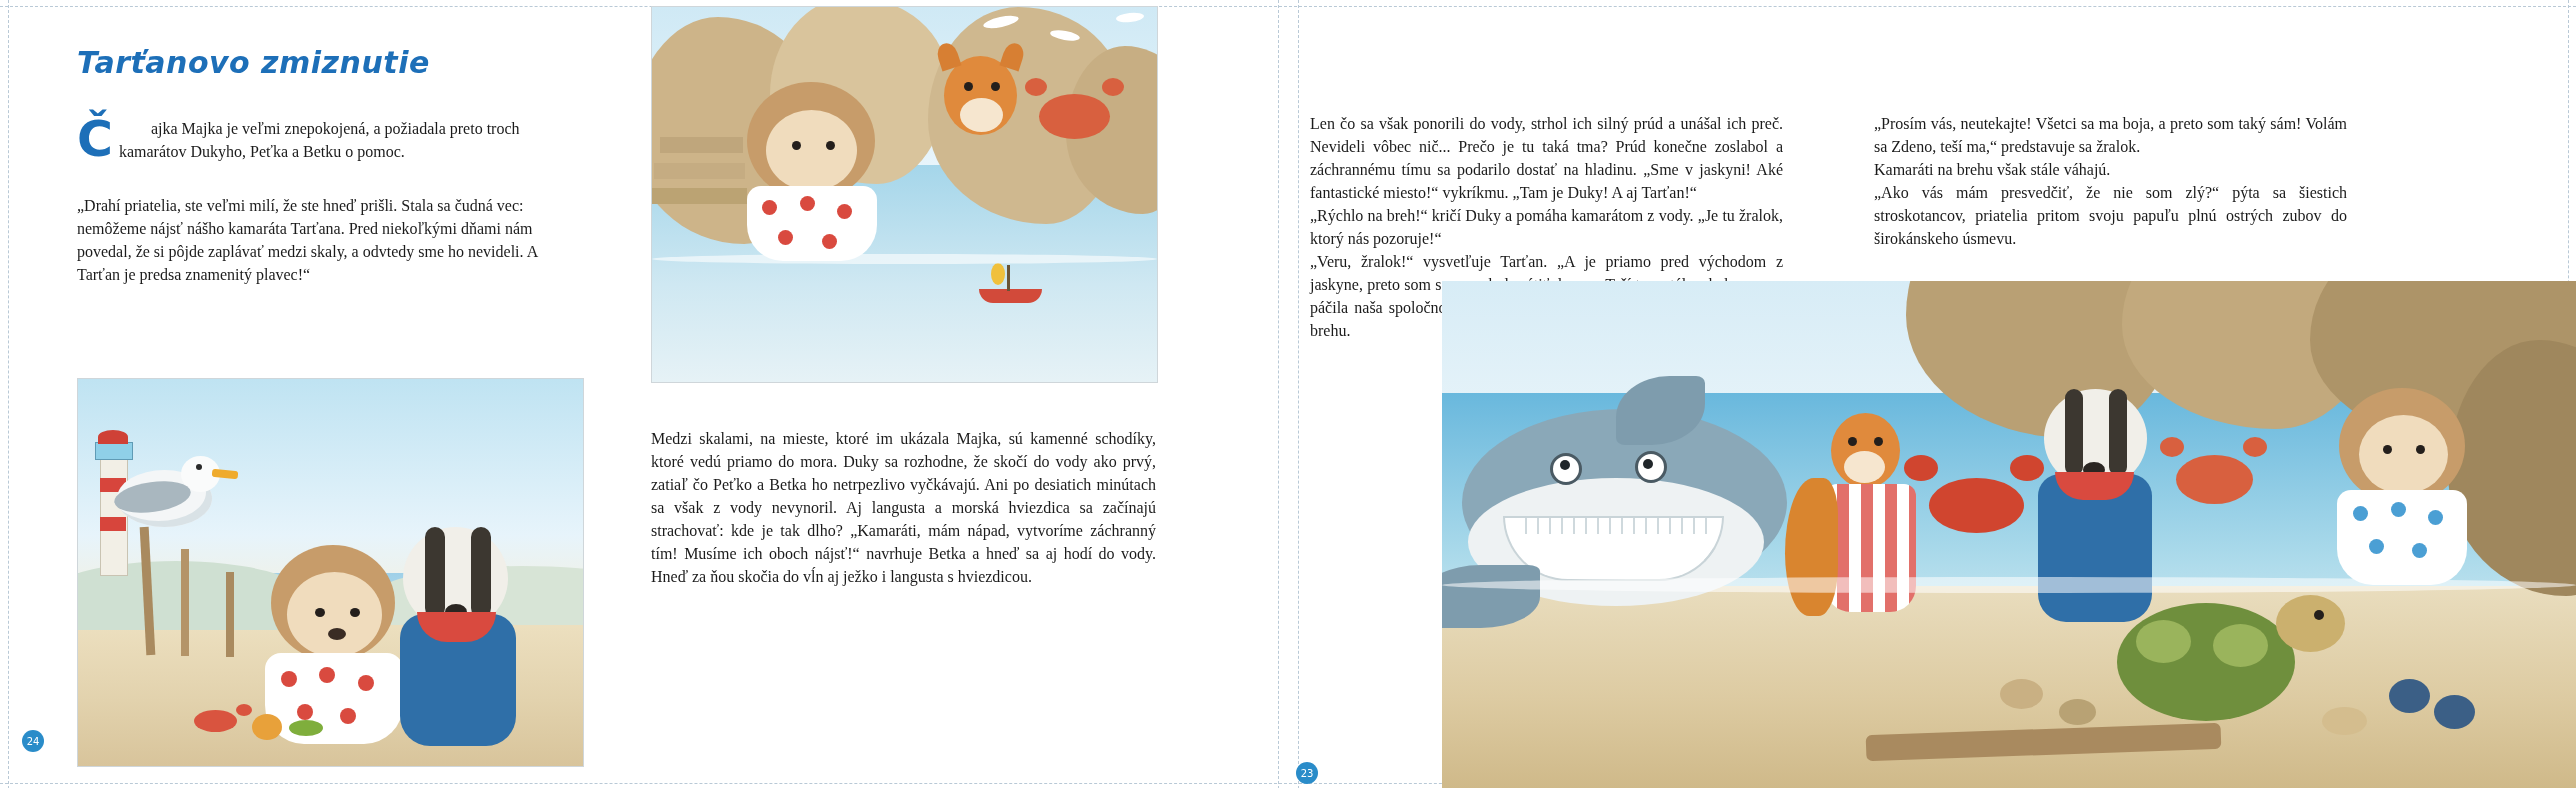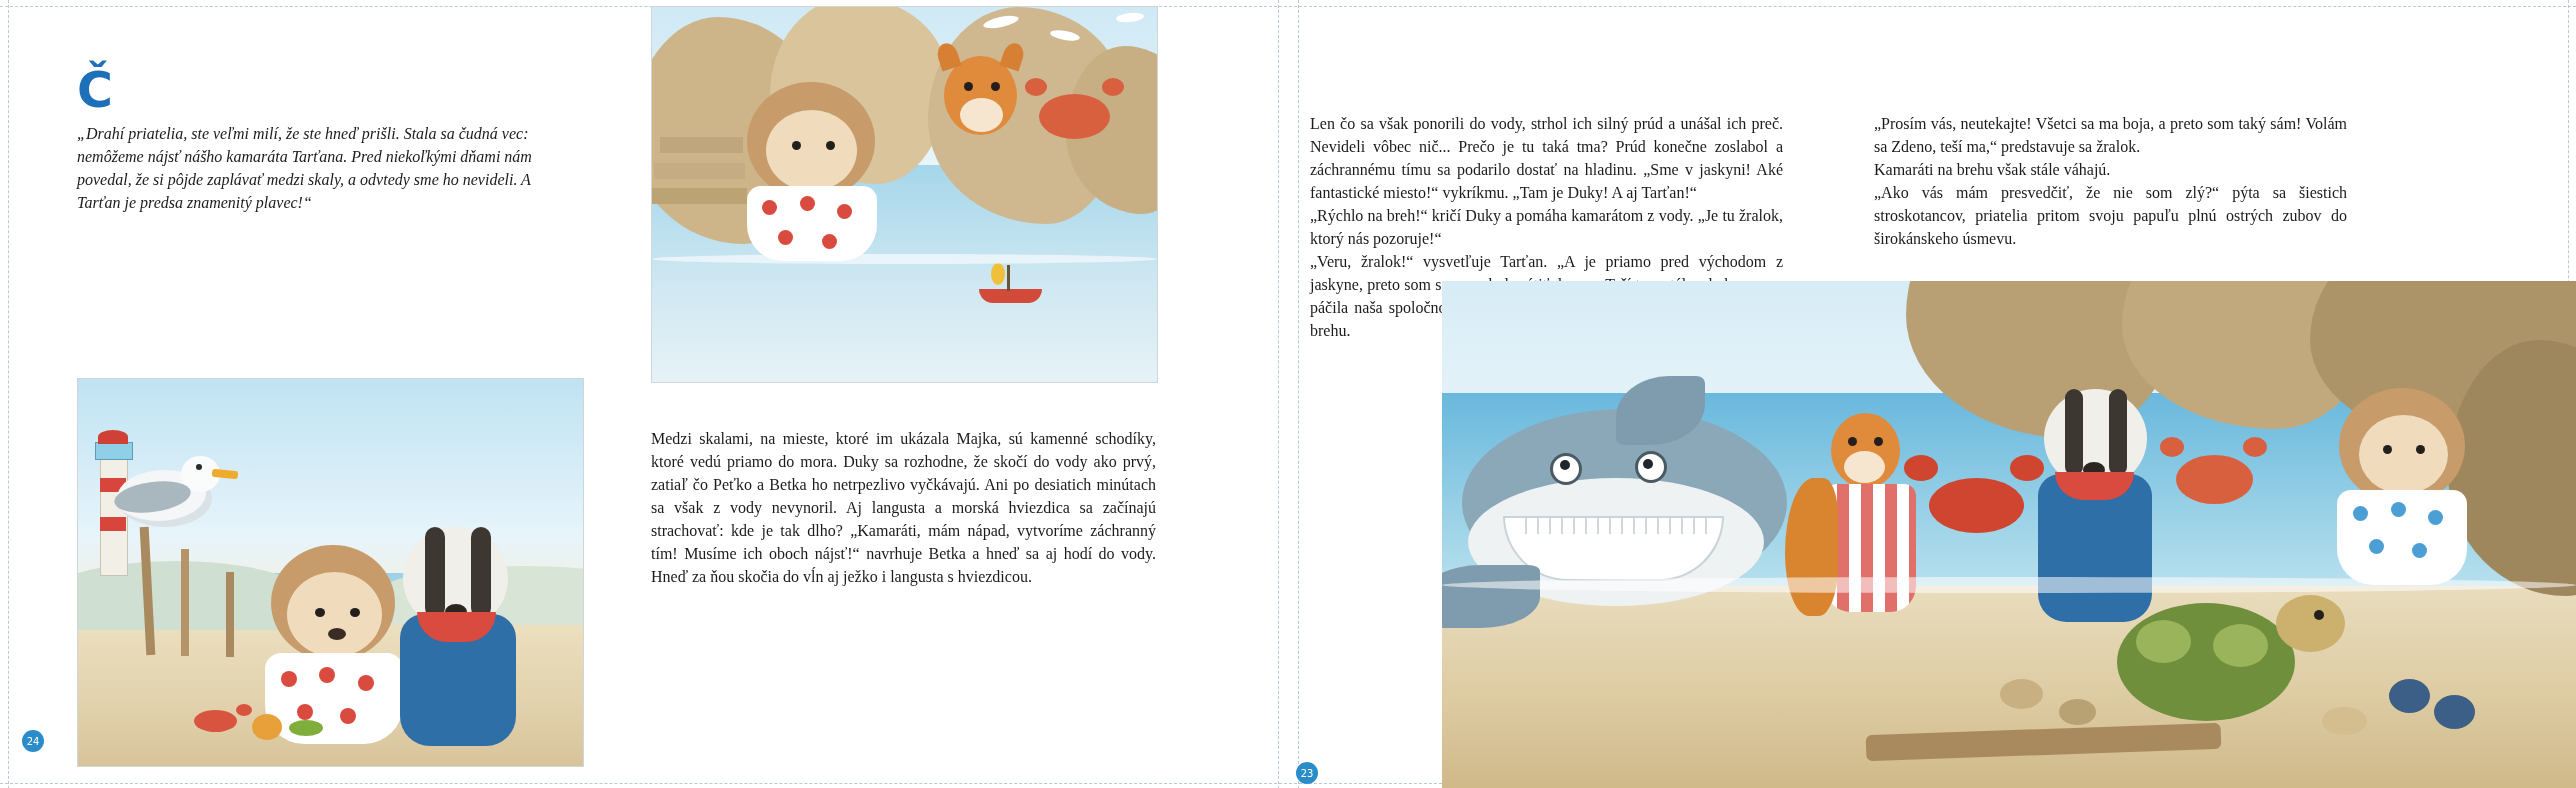--- a/index.html
+++ b/index.html
@@ -132,24 +132,25 @@
   <div class="guide-v" style="left:1298px;"></div>
   <div class="guide-v" style="left:2568px;"></div>
   <div class="guide-h" style="top:6px;"></div>
   <div class="guide-h" style="top:783px;"></div>
 
   <div class="page page-left">
 
     <div class="folio" style="left:22px; top:730px;">24</div>
 
     <div class="col" style="left:77px; top:45px; width:501px;">
+      <h1 class="title">Tarťanovo zmiznutie</h1>
       <div class="body-text">
-        <span class="dropcap">Č</span>
+        <span class="dropcap">Č</span><span>ajka Majka je veľmi znepokojená, a požiadala preto troch kamarátov Dukyho, Peťka a Betku o pomoc.</span>
       </div>
-      <div class="body-text" style="margin-top:8px;font-style:italic;">„Drahí priatelia, ste veľmi milí, že ste hneď prišli. Stala sa čudná vec: nemôžeme nájsť nášho kamaráta Tarťana. Pred niekoľkými dňami nám povedal, že si pôjde zaplávať medzi skaly, a odvtedy sme ho nevideli. A Tarťan je predsa znamenitý plavec!“</div>
+      <div class="body-text" style="margin-top:8px;">„Drahí priatelia, ste veľmi milí, že ste hneď prišli. Stala sa čudná vec: nemôžeme nájsť nášho kamaráta Tarťana. Pred niekoľkými dňami nám povedal, že si pôjde zaplávať medzi skaly, a odvtedy sme ho nevideli. A Tarťan je predsa znamenitý plavec!“</div>
     </div>
 
     <div class="illus illus-frame" id="ill-left" style="left:77px; top:378px; width:505px; height:387px;">
       <div class="sky"></div>
       <div class="sea"></div>
       <div class="sand"></div>
 
       <div class="blob" style="left:-30px; top:182px; width:256px; height:69px; background:#cfe0d2; border-radius:50% 50% 0 0;"></div>
       <div class="blob" style="left:296px; top:187px; width:296px; height:59px; background:#d7e4d6; border-radius:50% 50% 0 0;"></div>
 

